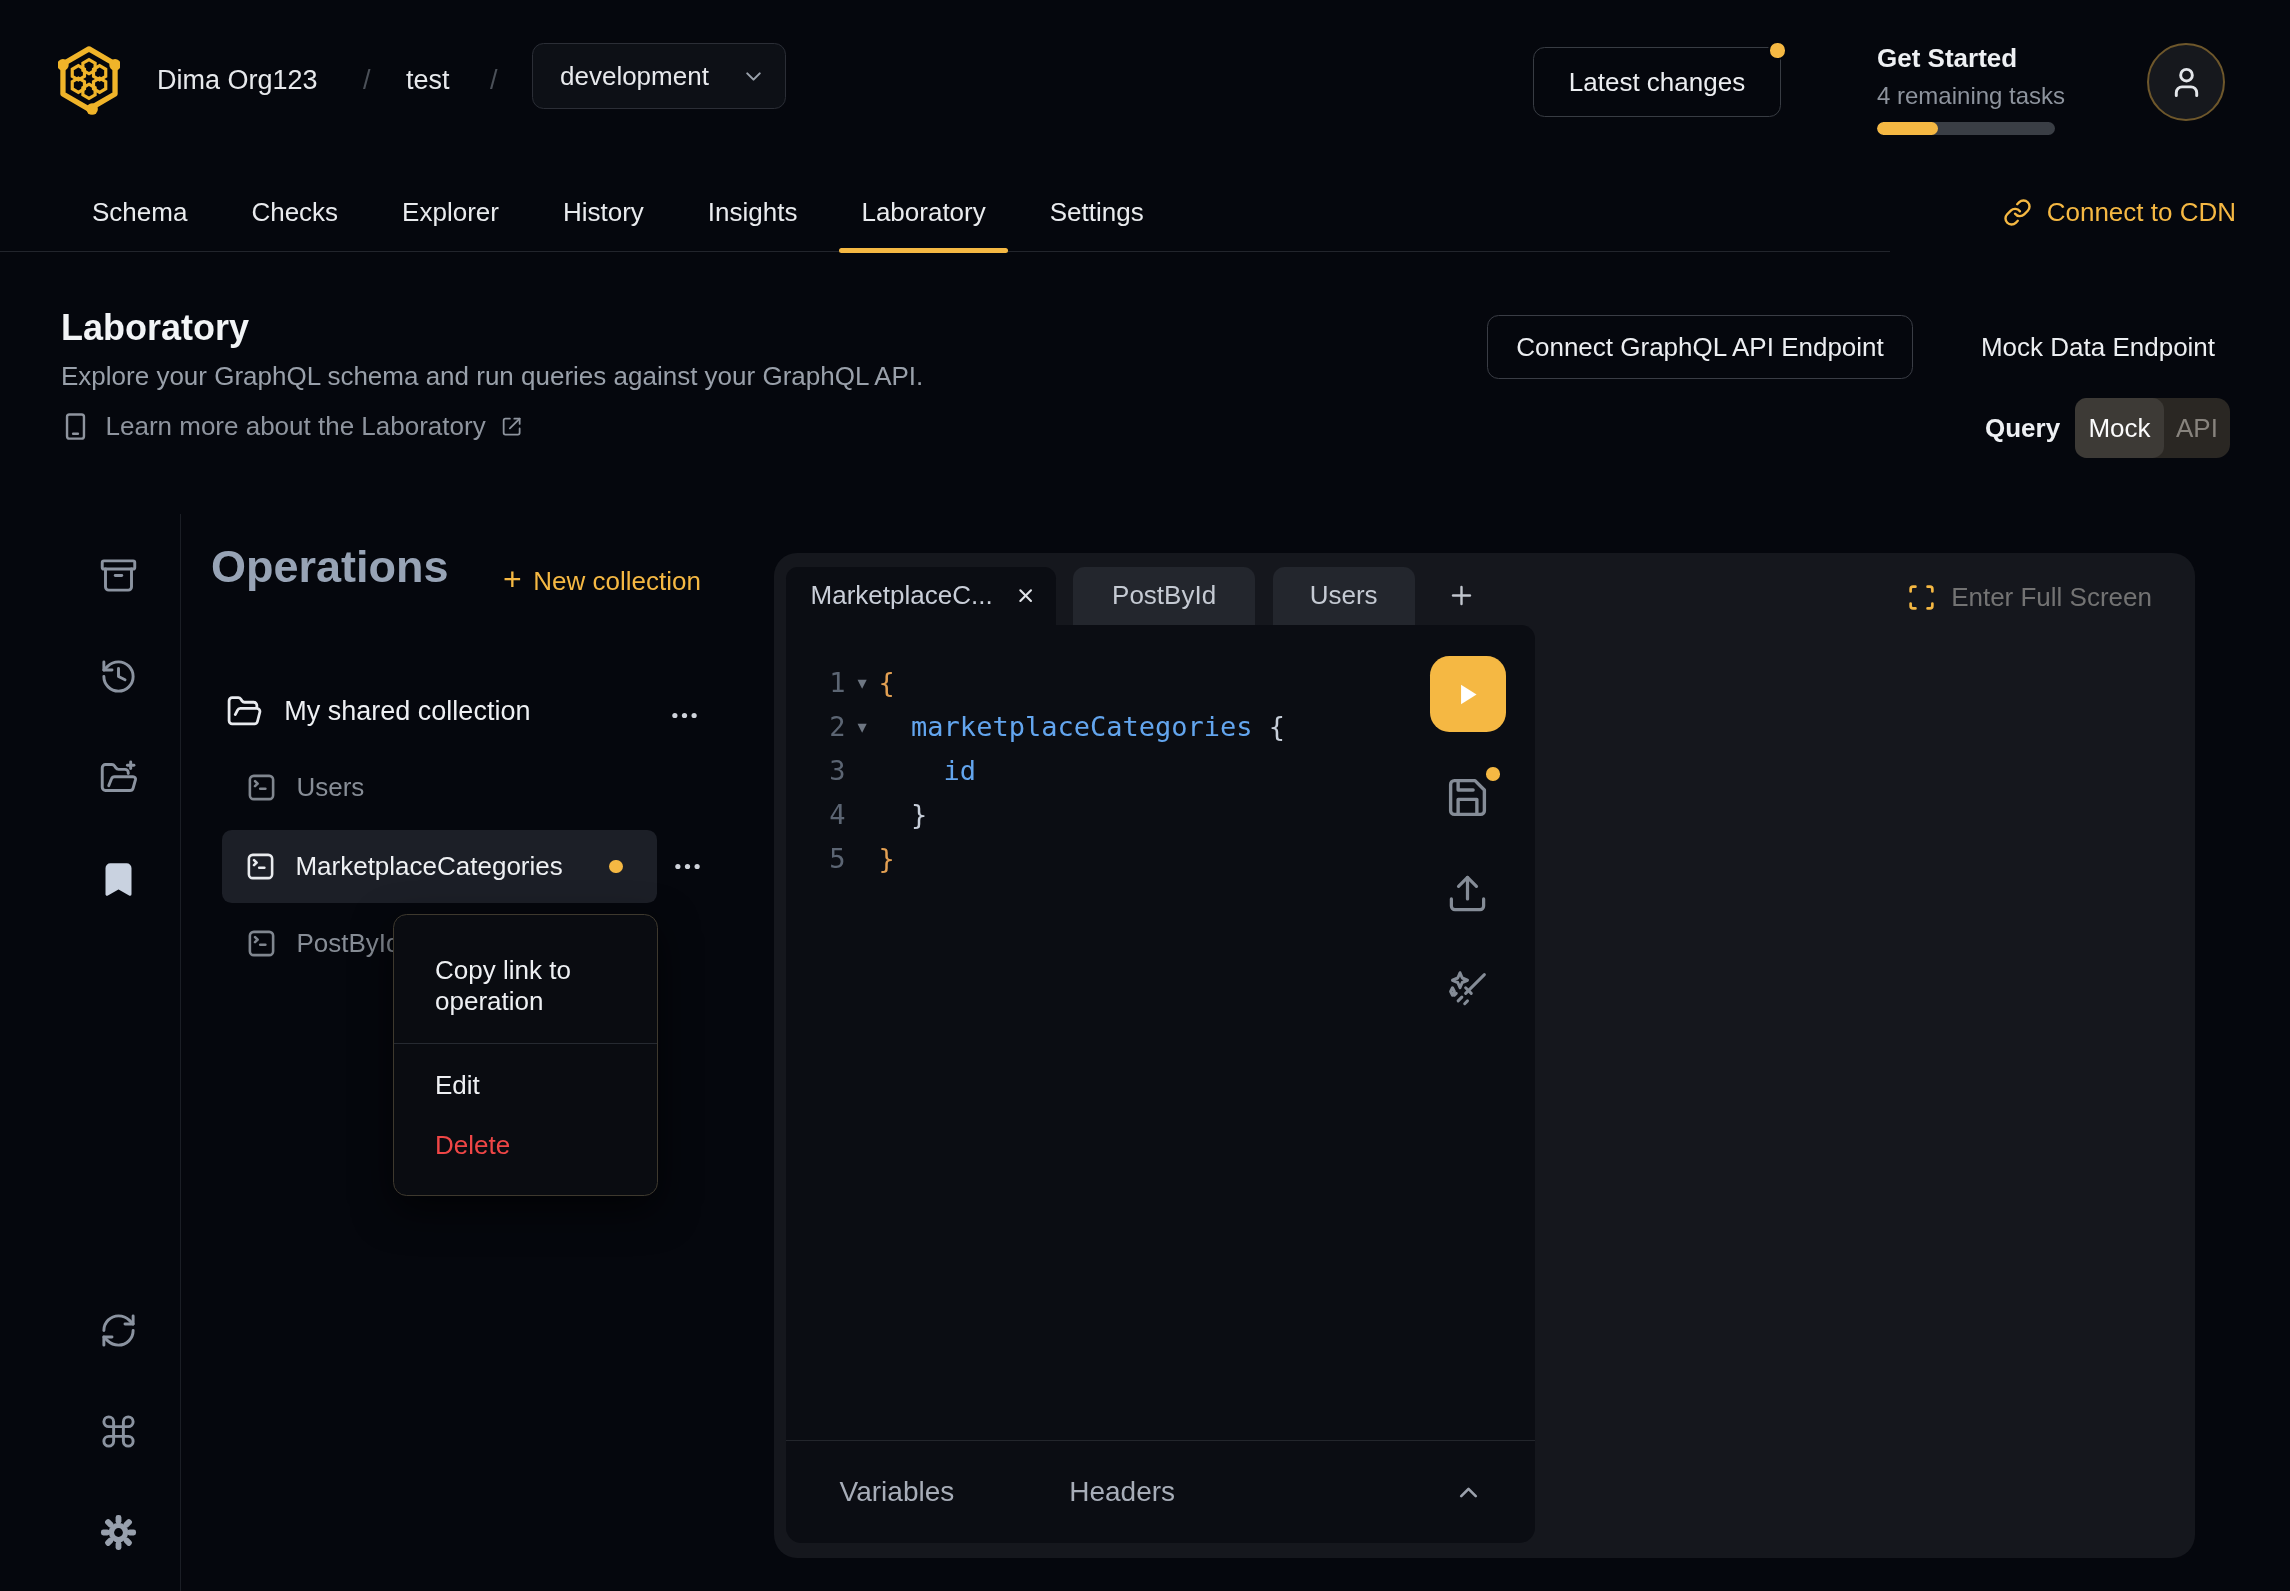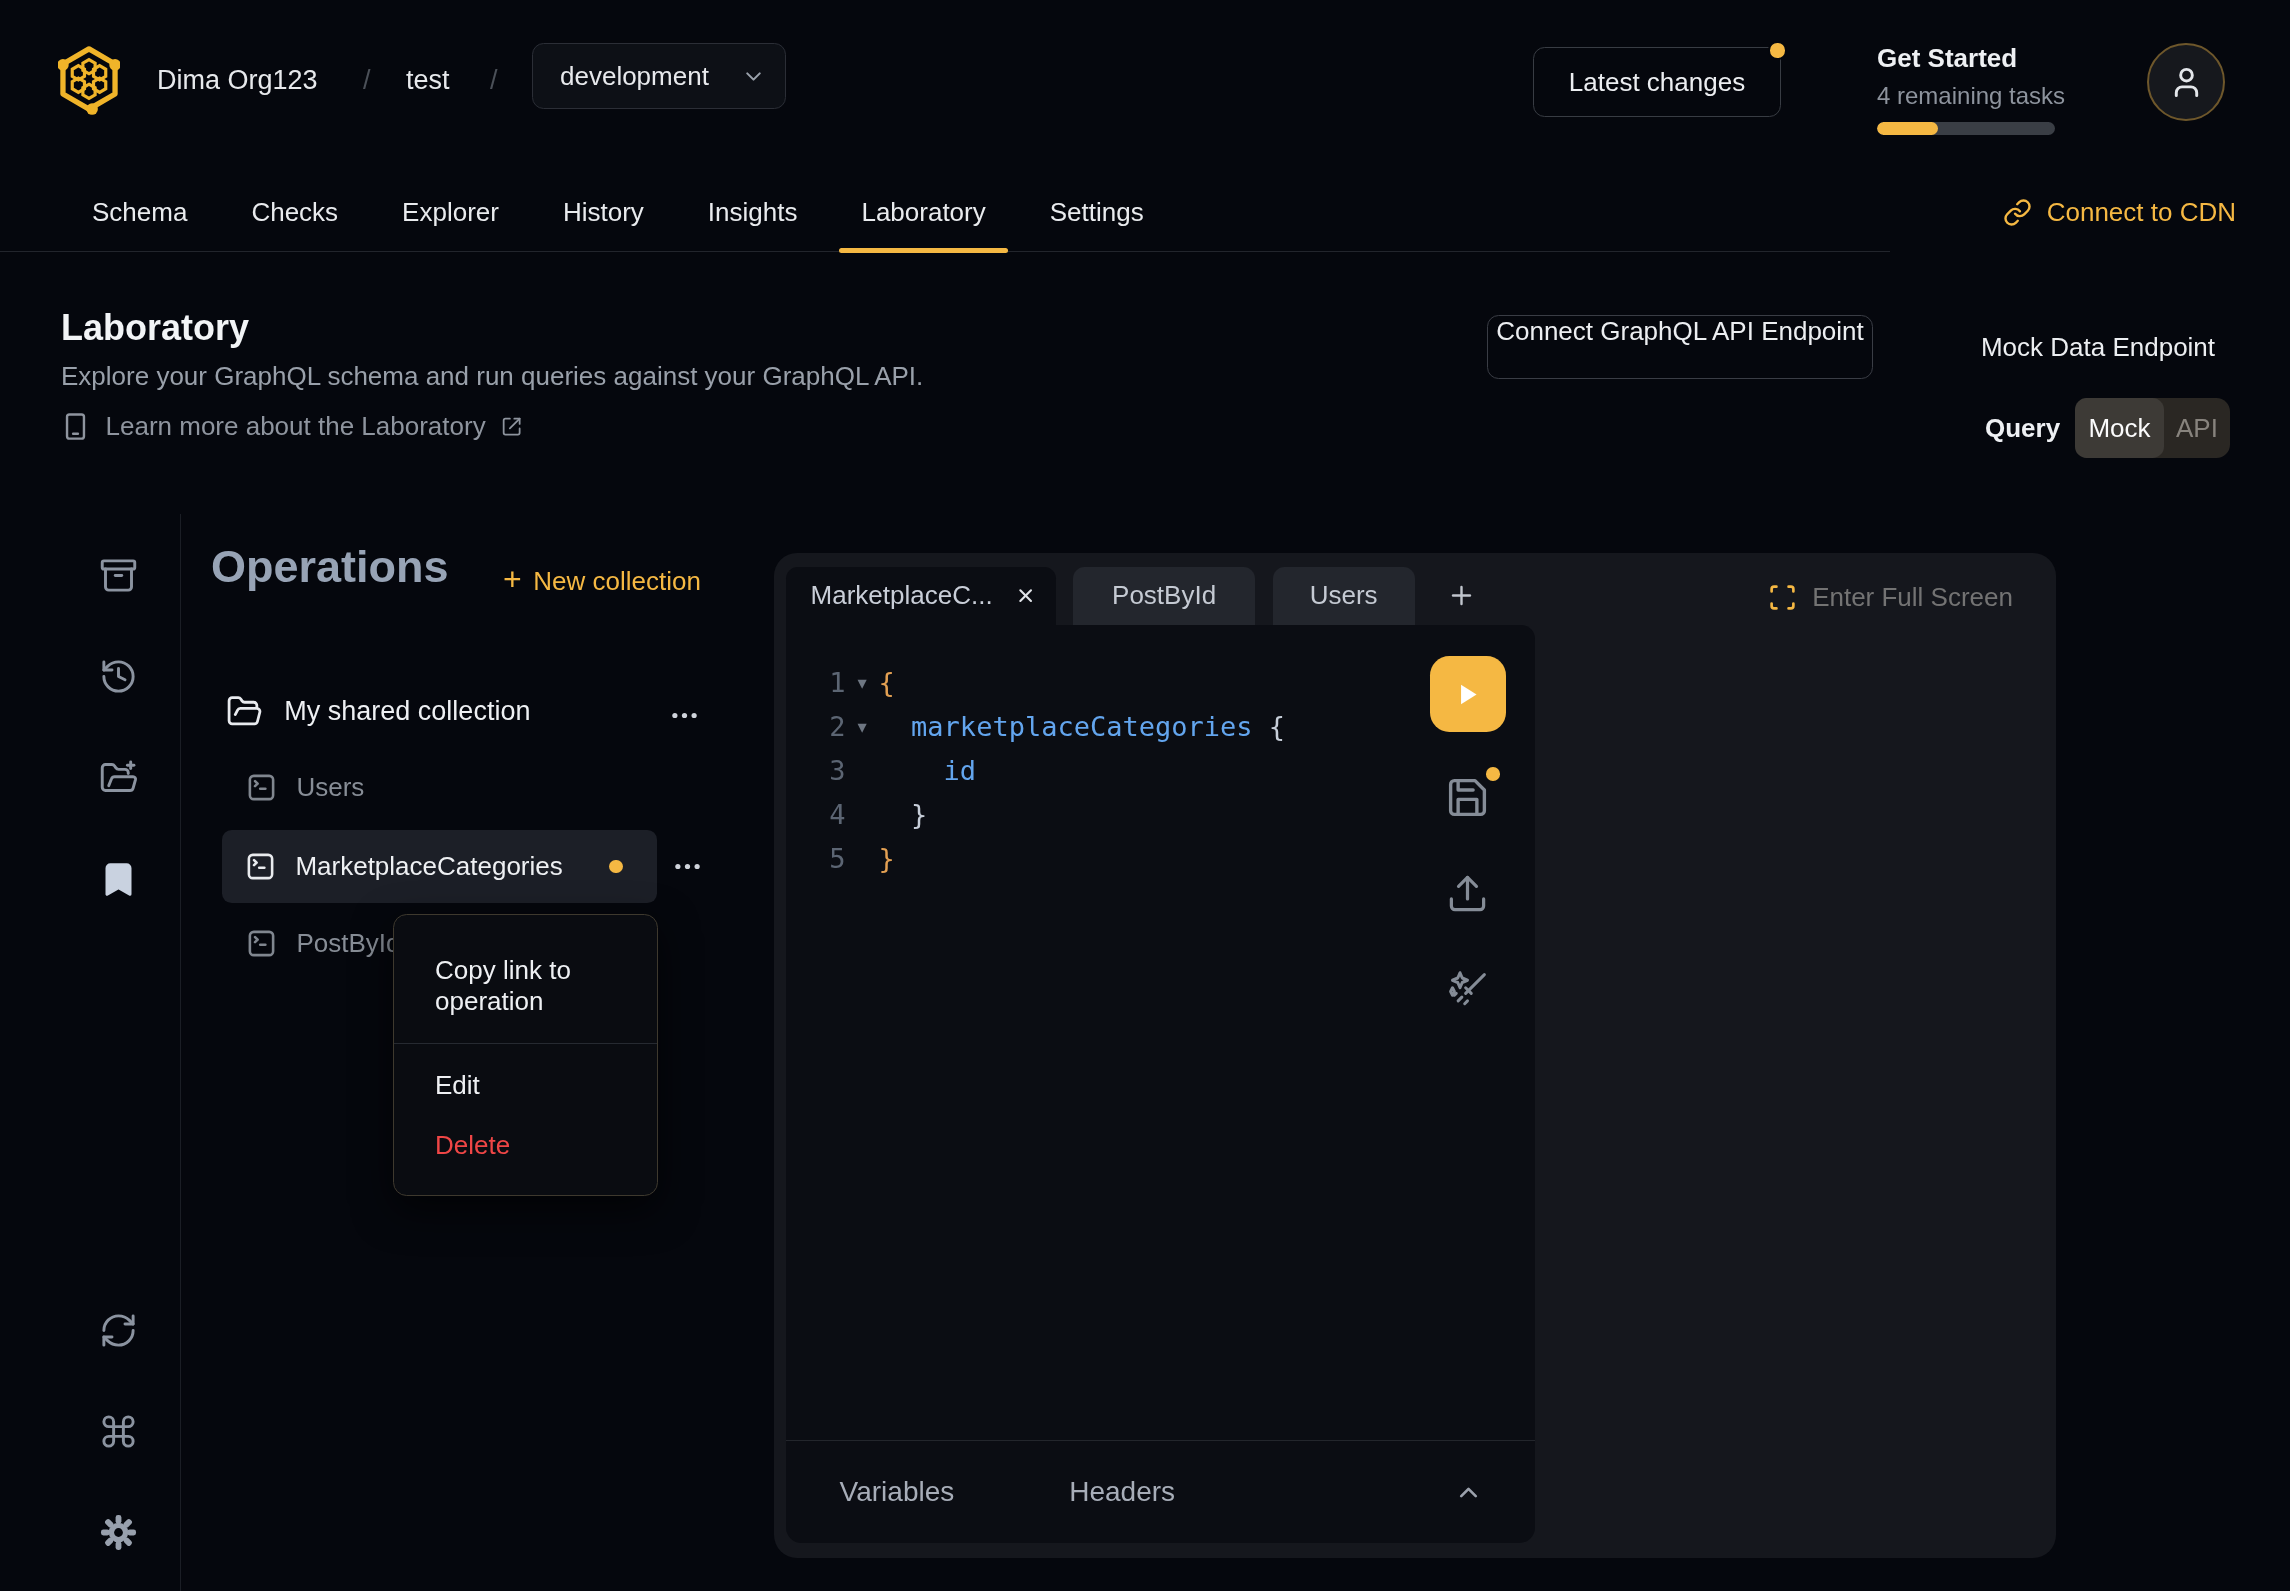--- a/index.html
+++ b/index.html
@@ -39,22 +39,22 @@
   .nav-tab.active::after { content:""; position:absolute; left:9.7px; right:9.7px; bottom:-1px; height:4.9px;
                            background:#f5b843; border-radius:2.9px; }
   .cdn-link { right:54px; top:173px; height:79px; display:flex; align-items:center; gap:14.6px; cursor:pointer; }
   .cdn-link span { font-size:26px; color:#f5b843; }
 
   
   .page-title { left:61px; top:307px; font-size:36px; font-weight:600; color:#f2f4f6; }
   .page-desc { left:61px; top:361px; font-size:26px; color:#99a0aa; }
   .learn { left:61px; top:411px; display:flex; align-items:center; gap:15.5px; cursor:pointer; }
   .learn span { font-size:26px; color:#8e949e; }
-  .connect-btn { left:1487px; top:315px; width:386px; height:64px; border:1.5px solid #3a3d45;
-                 border-radius:11.6px; display:flex; align-items:flex-start; justify-content:center; cursor:pointer; }
+  .connect-btn { left:1487px; top:315px; width:426px; height:64px; border:1.5px solid #3a3d45;
+                 border-radius:11.6px; display:flex; align-items:center; justify-content:center; cursor:pointer; }
   .connect-btn span { font-size:26px; color:#eceef1; }
   .mock-btn { left:1972px; top:315px; width:252px; height:64px; display:flex; align-items:center;
               justify-content:center; cursor:pointer; }
   .mock-btn span { font-size:26px; color:#eceef1; }
   .query-label { left:1985px; top:413px; font-size:26px; font-weight:bold; color:#eef0f3; }
   .toggle { left:2075px; top:398px; width:155px; height:60px; border-radius:13.6px; background:#2a2723; display:flex; }
   .toggle .seg { display:flex; align-items:center; justify-content:center; font-size:26px; cursor:pointer; }
   .toggle .seg.on { width:89px; background:#3d3a36; border-radius:11.6px; color:#fbfbfc; }
   .toggle .seg.off { flex:1; color:#87837d; }
 
@@ -78,21 +78,21 @@
   .unsaved-dot { width:13.6px; height:13.6px; border-radius:50%; background:#f5b843; margin-left:27px; }
 
   
   .menu { left:393px; top:914px; width:265px; background:#0a0c11; border:1px solid #3e392e;
           border-radius:13.6px; padding:25px 0 19.4px; box-shadow:0 13.6px 39px rgba(0,0,0,.65); z-index:20; }
   .menu-item { padding:14.6px 41px; font-size:26px; color:#eef0f3; cursor:pointer; }
   .menu-item.danger { color:#ef4646; }
   .menu-div { height:1px; background:#262a31; margin:11.6px 0; }
 
   
-  .panel { left:774px; top:553px; width:1282px; height:1005px; background:#15171d; border-radius:23px; }
+  .panel { left:774px; top:553px; width:1421px; height:1005px; background:#15171d; border-radius:23px; }
   .tabs { position:absolute; left:11.6px; top:13.6px; display:flex; gap:17.5px; }
   .etab { height:58px; border-radius:11.6px 11.6px 0 0; display:flex; align-items:center;
           justify-content:center; font-size:26px; color:#c5cad3; background:#23262d; cursor:pointer; }
   .etab.active { background:#0b0d13; justify-content:space-between; padding:0 19.4px 0 25px; color:#c9ced8; }
   .etab .close { color:#dfe2e7; cursor:pointer; }
   .addtab { width:58px; height:58px; display:flex; align-items:center; justify-content:center;
             color:#c0c5cd; cursor:pointer; }
   .fullscreen { position:absolute; right:43px; top:29px; display:flex; align-items:center; gap:15.5px; cursor:pointer; }
   .fullscreen span { font-size:26px; color:#737373; }
   .editor { position:absolute; left:11.6px; top:72px; width:749px; height:918px; background:#0b0d13;

